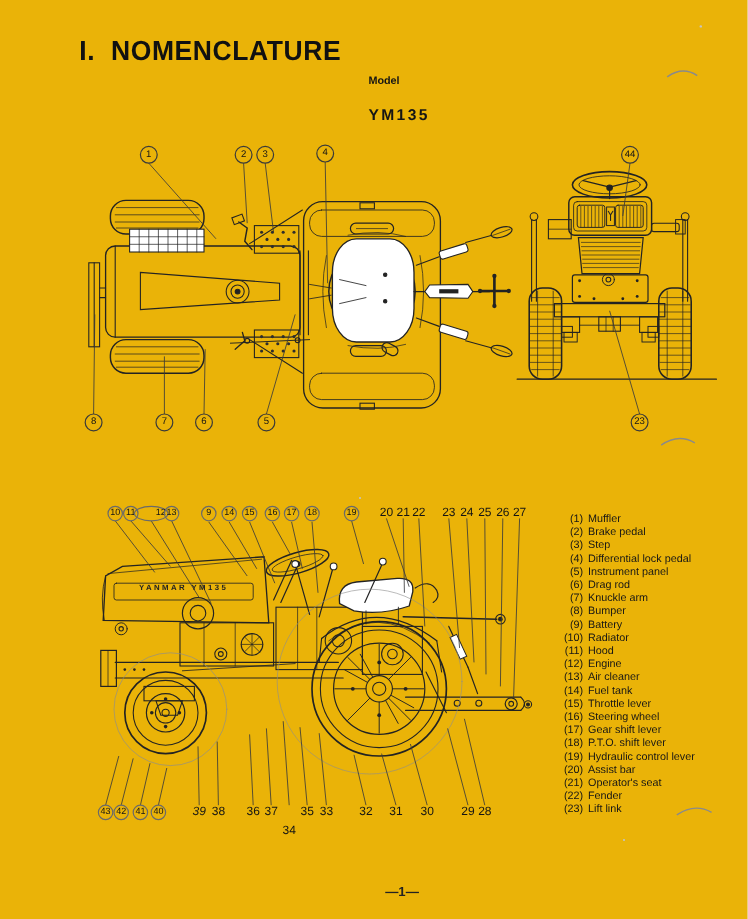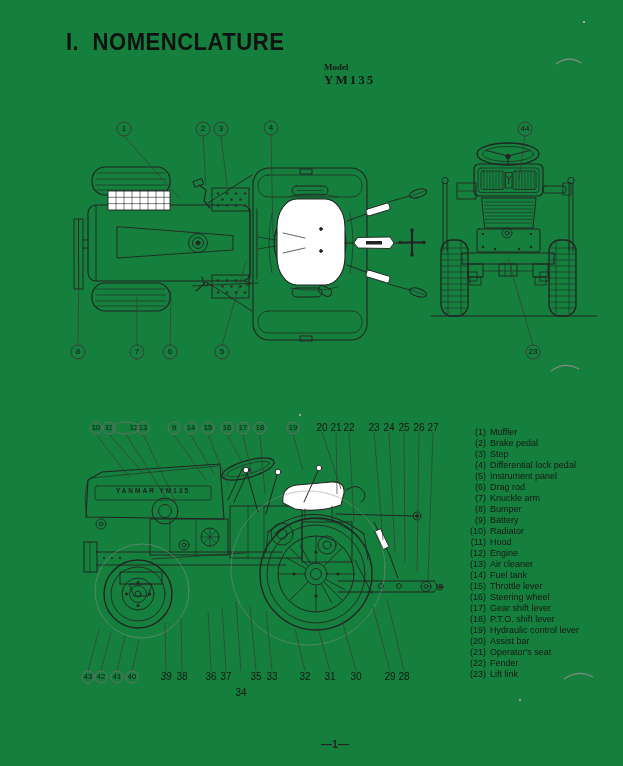--- a/index.html
+++ b/index.html
@@ -1,27 +1,27 @@
 <!DOCTYPE html>
 <html><head>
 <meta charset="utf-8">
 <style>
   html,body{margin:0;padding:0;background:#e8e8e8;}
   .page{
-    position:relative;width:623px;height:766px;background:#15803d;
+    position:relative;width:623px;height:766px;background:#eab308;
     font-family:"Liberation Sans",sans-serif;color:#1b1b1b;overflow:hidden;
   }
   .title{
     position:absolute;left:66px;top:29px;font-size:23px;font-weight:700;
     letter-spacing:.5px;word-spacing:7px;transform:scaleX(.96);transform-origin:left;
     color:#111;
   }
-  .model{position:absolute;left:324px;top:63px;line-height:1;font-family:Liberation Serif, serif;}
+  .model{position:absolute;left:307px;top:63px;line-height:1;}
   .model .m1{font-size:9px;font-weight:700;display:block;color:#151515;}
-  .model .m2{font-size:13px;font-weight:700;letter-spacing:2px;display:block;margin-top:1px;color:#151515;}
+  .model .m2{font-size:13px;font-weight:700;letter-spacing:2px;display:block;margin-top:17px;color:#151515;}
   svg.art{position:absolute;left:0;top:0;}
   .co{
     position:absolute;transform:translate(-50%,-50%);
     text-align:center;color:#141414;background:transparent;
     font-family:"Liberation Sans",sans-serif;
   }
   .co.circled{border:1px solid #3a3a3a;border-radius:50%;}
   .co.big{width:13px;height:13px;font-size:8px;line-height:12px;}
   .co.small{width:11px;height:11px;font-size:7.5px;line-height:10px;border-color:#6a6a6a;}
   .co.plain{font-size:10px;line-height:10px;}

